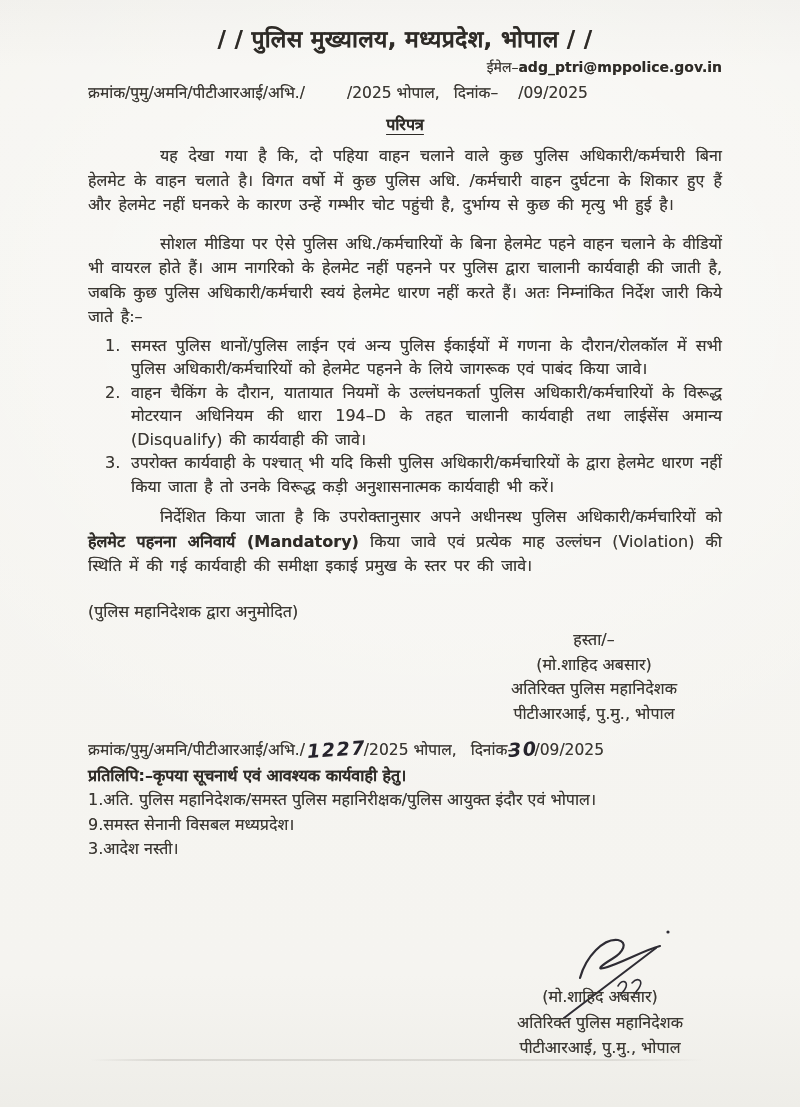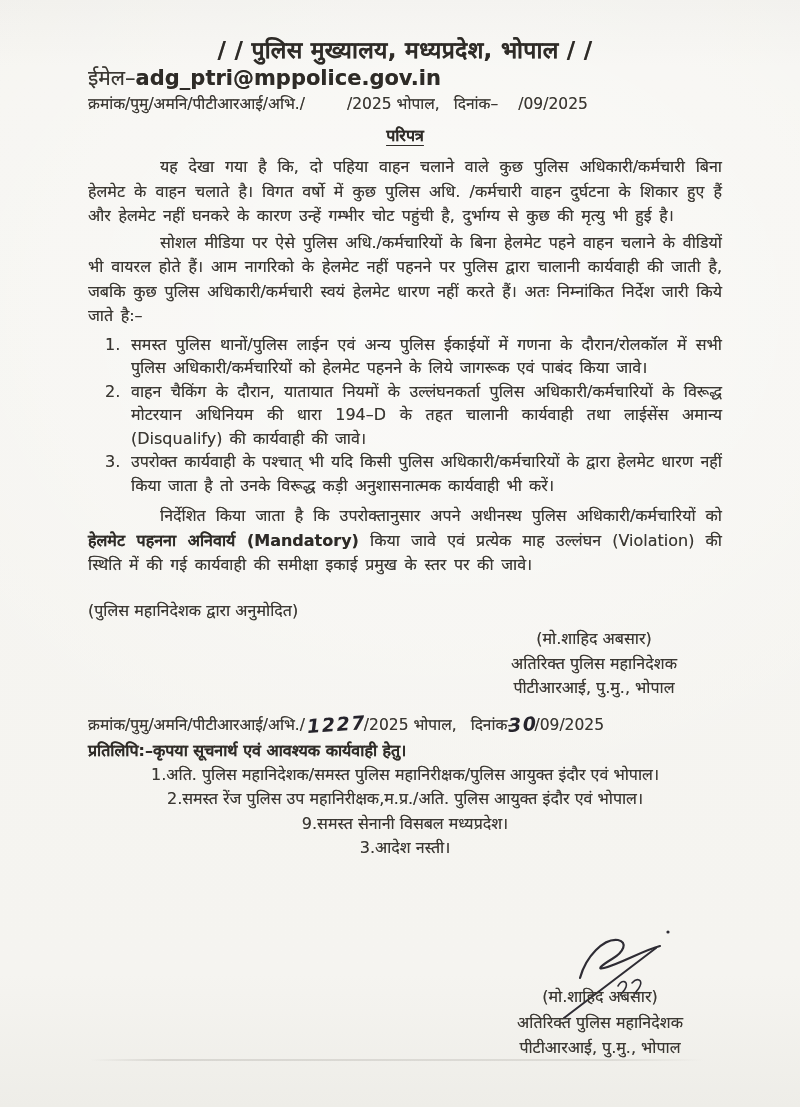--- a/index.html
+++ b/index.html
@@ -16,53 +16,53 @@
     margin:0 auto;
     overflow:hidden;
     color:var(--ink);
     background:var(--paper);
     background-image:
       radial-gradient(120% 70% at 55% 28%, rgba(255,255,255,0.55), rgba(255,255,255,0) 65%),
       linear-gradient(180deg,#f1f0ec 0%,#f6f5f1 6%,#f5f4f0 88%,#eeede8 100%);
     font-family:"DejaVu Sans",sans-serif;
     text-shadow:0 0 0.5px rgba(58,55,50,0.55);
   }
-  .content{padding:34px 78px 0 88px;font-size:16px;line-height:24.5px;}
+  .content{padding:23px 78px 0 88px;font-size:16px;line-height:24.5px;}
   .title{font-size:23px;line-height:33px;font-weight:bold;text-align:center;color:var(--ink-dark);letter-spacing:0.3px;}
-  .email-line{text-align:left;font-size:21px;line-height:23px;}
+  .email-line{text-align:right;font-size:14px;line-height:23px;}
   .email-line .addr{font-weight:bold;color:var(--ink-dark);}
   .address-line{text-align:center;font-size:14px;line-height:20px;}
   .ref-line{display:flex;align-items:baseline;white-space:nowrap;font-size:15.5px;line-height:24px;margin-top:2px;}
   .sp42{display:inline-block;width:42px;flex:none;}
   .sp14{display:inline-block;width:14px;flex:none;}
   .sp20{display:inline-block;width:20px;flex:none;}
   .subject{
     text-align:center;font-size:16px;line-height:26px;font-weight:bold;color:var(--ink-dark);
     margin-top:7px;text-decoration:underline;text-underline-offset:4px;
   }
   .para{text-align:justify;text-indent:72px;word-spacing:2.5px;margin-top:6px;}
-  .para.p2{margin-top:2px;}
+  .para.p2{margin-top:14px;}
   .directives{margin-top:4px;}
   .dir-item{display:flex;line-height:23.5px;}
   .dir-num{flex:none;width:26px;margin-left:17px;}
   .dir-text{flex:1;text-align:justify;word-spacing:2px;}
   .closing{margin-top:7px;}
   .closing .bold{font-weight:bold;color:var(--ink-dark);}
   .approval{margin-top:21px;}
   .sig-top{width:256px;margin:4px 0 0 auto;text-align:center;line-height:24.5px;}
   .ref2-line{display:flex;align-items:baseline;white-space:nowrap;font-size:15.5px;line-height:25px;margin-top:10px;}
   .hand{
     display:inline-block;font-style:italic;font-weight:600;font-size:19px;
     letter-spacing:1.5px;color:var(--hand-ink);transform:rotate(-4deg) translateY(1px);
     text-shadow:none;
   }
   .hand.serial{margin:0 -2px 0 2px;}
   .hand.day{margin:0 -3px 0 -5px;}
   .copy-heading{font-weight:bold;color:var(--ink-dark);line-height:25px;}
-  .copy-item{line-height:24.5px;text-align:center;}
+  .copy-item{line-height:24.5px;}
   .sig-bottom{
     position:absolute;right:70px;top:984px;width:260px;
     text-align:center;line-height:25.5px;
   }
   .scribble{position:absolute;left:552px;top:926px;}
   .scan-line{
     position:absolute;top:1059px;left:90px;width:614px;height:2px;
     background:linear-gradient(90deg,rgba(120,115,108,0) 0%,rgba(120,115,108,0.20) 12%,rgba(120,115,108,0.16) 85%,rgba(120,115,108,0) 100%);
   }
 </style>
@@ -106,40 +106,40 @@
         <span class="dir-num">3.</span>
         <span class="dir-text">उपरोक्त कार्यवाही के पश्चात् भी यदि किसी पुलिस अधिकारी/कर्मचारियों के द्वारा हेलमेट धारण नहीं किया जाता है तो उनके विरूद्ध कड़ी अनुशासनात्मक कार्यवाही भी करें।</span>
       </div>
     </div>
 
     <div class="para closing"><span>निर्देशित किया जाता है कि उपरोक्तानुसार अपने अधीनस्थ पुलिस अधिकारी/कर्मचारियों को </span><span class="bold">हेलमेट पहनना अनिवार्य (Mandatory)</span><span> किया जावे एवं प्रत्येक माह उल्लंघन (Violation) की स्थिति में की गई कार्यवाही की समीक्षा इकाई प्रमुख के स्तर पर की जावे।</span></div>
 
     <div class="approval">(पुलिस महानिदेशक द्वारा अनुमोदित)</div>
 
     <div class="sig-top">
+      <div>हस्ता/–</div>
       <div>(मो.शाहिद अबसार)</div>
       <div>अतिरिक्त पुलिस महानिदेशक</div>
       <div>पीटीआरआई, पु.मु., भोपाल</div>
     </div>
 
     <div class="ref2-line">
       <span>क्रमांक/पुमु/अमनि/पीटीआरआई/अभि./</span>
       <span class="hand serial">1227</span>
       <span>/2025 भोपाल,</span>
       <span class="sp14"></span>
       <span>दिनांक-</span>
       <span class="hand day">30</span>
       <span>/09/2025</span>
     </div>
 
     <div class="copy-heading">प्रतिलिपि:–कृपया सूचनार्थ एवं आवश्यक कार्यवाही हेतु।</div>
 
     <div>
       <div class="copy-item">1.अति. पुलिस महानिदेशक/समस्त पुलिस महानिरीक्षक/पुलिस आयुक्त इंदौर एवं भोपाल।</div>
-      <div class="copy-item">2.समस्त रेंज पुलिस उप महानिरीक्षक,म.प्र./अति. पुलिस आयुक्त इंदौर एवं भोपाल।</div>
       <div class="copy-item">9.समस्त सेनानी विसबल मध्यप्रदेश।</div>
       <div class="copy-item">3.आदेश नस्ती।</div>
     </div>
 
   </div>
 
   <svg class="scribble" width="150" height="98" viewBox="0 0 150 98" fill="none">
     <path d="M28,52 C34,30 52,12 66,14 C76,16 72,26 60,33 C50,39 44,44 52,42 C68,38 92,24 108,20" stroke="#2e2c34" stroke-width="2.2" stroke-linecap="round" fill="none"></path>
     <path d="M104,22 L12,92" stroke="#2e2c34" stroke-width="2" stroke-linecap="round" fill="none"></path>
     <path d="M66,60 c4,-7 10,-5 8,1 c-2,6 -8,8 -4,9 M80,57 c5,-6 11,-3 8,3 c-2,5 -7,7 -3,8" stroke="#2e2c34" stroke-width="1.6" stroke-linecap="round" fill="none"></path>

